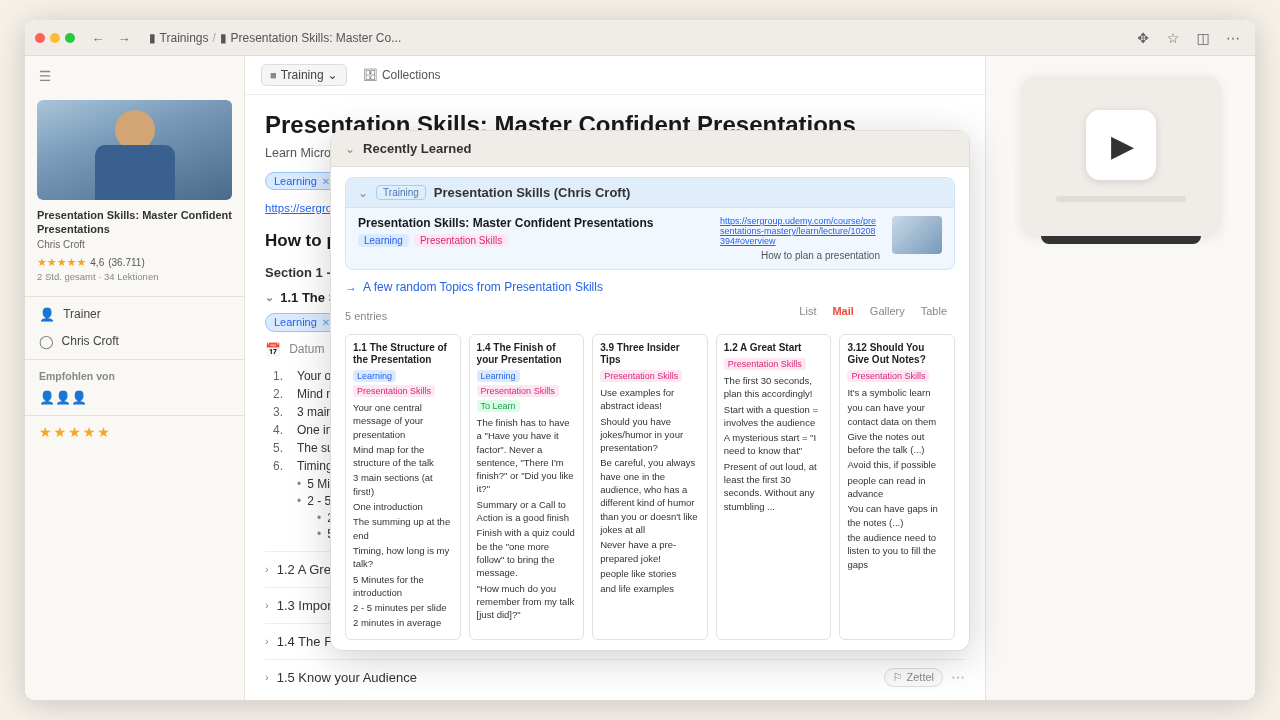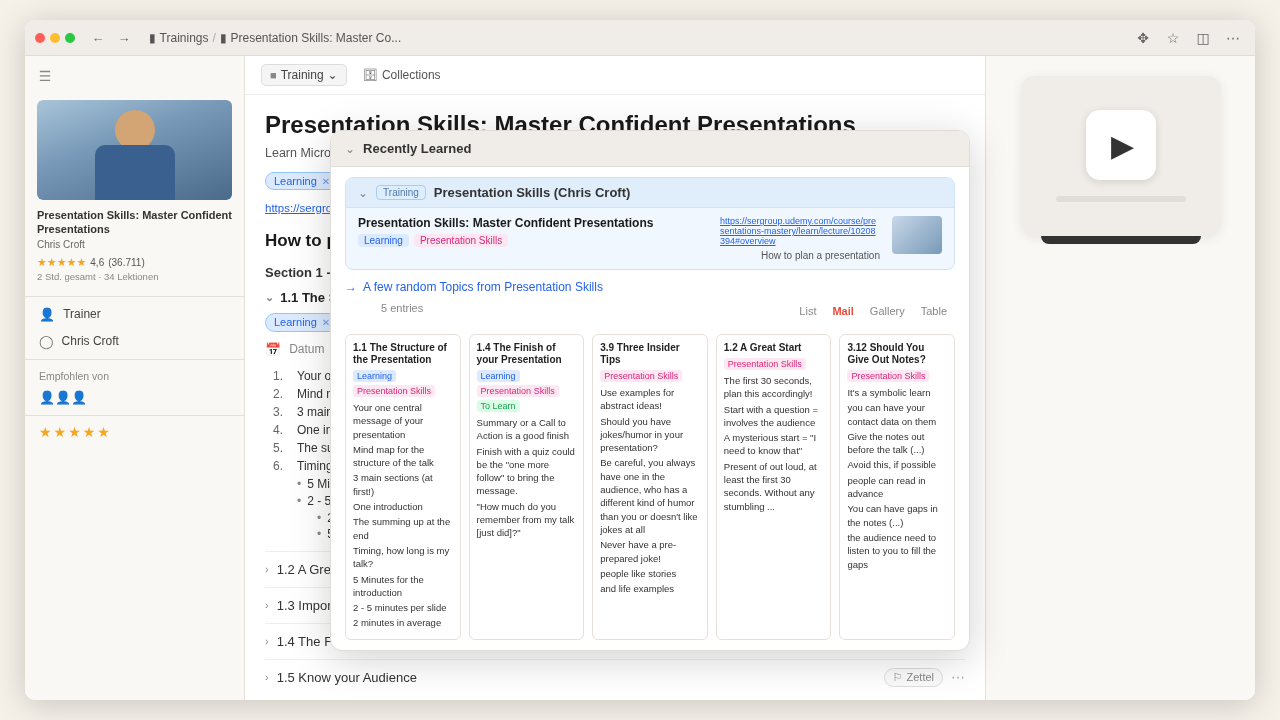--- a/index.html
+++ b/index.html
@@ -130,21 +130,21 @@
     }
     .stars { color: #f5a623; font-size: 11px; }
     .sidebar-meta { font-size: 9.5px; color: #888; margin: 0 12px 10px; }
     .sidebar-divider { height: 1px; background: #e5e0d8; margin: 4px 0; }
     .sidebar-item {
       display: flex; align-items: center; gap: 8px;
       padding: 6px 14px; cursor: pointer; color: #444; font-size: 12px;
     }
     .sidebar-item-icon { font-size: 13px; color: #777; }
     .sidebar-section-label {
-      font-size: 10.5px; font-weight: 400; color: #888;
+      font-size: 10.5px; font-weight: 700; color: #888;
       padding: 6px 14px 2px; text-transform: none;
     }
     .sidebar-stars-row { display: flex; gap: 2px; padding: 4px 14px; }
     .sidebar-star { color: #f5a623; font-size: 14px; }
 
     
     .main-area {
       flex: 1;
       display: flex;
       flex-direction: column;
@@ -411,23 +411,22 @@
       display: flex; gap: 3px; flex-wrap: wrap; margin-bottom: 4px;
     }
     .mc-tag { font-size: 9px; color: #2563eb; background: #dbeafe; border-radius: 3px; padding: 1px 4px; }
     .mc-tag-pink { font-size: 9px; color: #db2777; background: #fce7f3; border-radius: 3px; padding: 1px 4px; }
     .mc-tag-green { font-size: 9px; color: #16a34a; background: #dcfce7; border-radius: 3px; padding: 1px 4px; }
     .mini-card-body {
       font-size: 9.5px; color: #333; line-height: 1.4;
     }
     .mini-card-bullet { margin-bottom: 2px; }
     .entries-and-view {
-      display: flex; justify-content: space-between; align-items: flex-start;
+      display: flex; justify-content: space-between; align-items: flex-end;
       margin-bottom: 6px;
-      margin-left: 36px;
     }
   </style>
 </head>
 <body>
 
 <div class="app-window">
 
   <div class="titlebar">
     <div class="titlebar-dots">
       <div class="dot dot-red"></div>
@@ -743,20 +742,21 @@
         </div>
 
         <div class="mini-card">
           <div class="mini-card-title">1.4 The Finish of your Presentation</div>
           <div class="mini-card-tags">
             <span class="mc-tag">Learning</span>
             <span class="mc-tag-pink">Presentation Skills</span>
             <span class="mc-tag-green">To Learn</span>
           </div>
           <div class="mini-card-body">
+            <div class="mini-card-bullet">The finish has to have a "Have you have it factor". Never a sentence, "There I'm finish?" or "Did you like it?"</div>
             <div class="mini-card-bullet">Summary or a Call to Action is a good finish</div>
             <div class="mini-card-bullet">Finish with a quiz could be the "one more follow" to bring the message.</div>
             <div class="mini-card-bullet">"How much do you remember from my talk [just did]?"</div>
           </div>
         </div>
 
         <div class="mini-card">
           <div class="mini-card-title">3.9 Three Insider Tips</div>
           <div class="mini-card-tags">
             <span class="mc-tag-pink">Presentation Skills</span>

